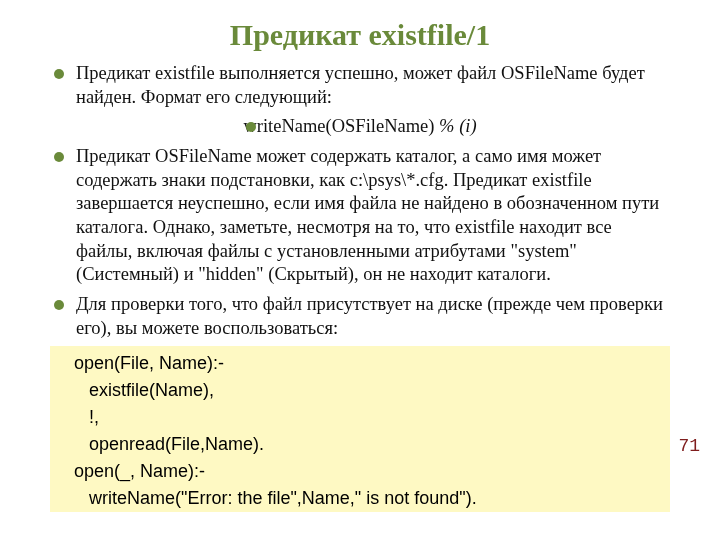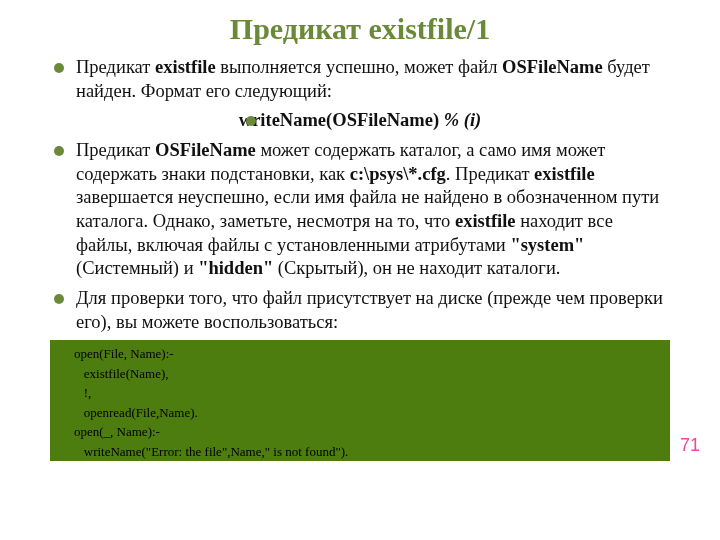--- a/index.html
+++ b/index.html
@@ -7,21 +7,21 @@
     padding: 0;
     width: 720px;
     height: 540px;
     background: #fff;
     font-family: "Times New Roman", serif;
     color: #111;
     position: relative;
     box-sizing: border-box;
   }
   .slide {
-    padding: 12px 50px 0 50px;
+    padding: 18px 50px 0 50px;
     box-sizing: border-box;
     width: 720px;
     height: 470px;
     position: relative;
   }
   .title {
     text-align: center;
     font-size: 30px;
     font-weight: bold;
     color: #6a8a3a;
@@ -52,38 +52,38 @@
   }
   .center-item {
     text-align: center;
     font-weight: bold;
     padding-left: 0;
   }
   .center-item::before {
     left: 196px;
     top: 7px;
   }
-  .bold { font-weight: bold; }
+  .bold { font-weight: normal; }
   .italic { font-style: italic; }
   .code {
-    font-family: Liberation Serif, serif;
-    font-size: 13px;
+    font-family: Liberation Sans, sans-serif;
+    font-size: 18px;
     line-height: 1.5;
-    background: #4d7c0f;
+    background: #fef9c3;
     padding: 4px 0 0 24px;
     white-space: pre;
     color: #000;
   }
   .pagenum {
     position: absolute;
     right: 20px;
     bottom: 14px;
-    color: #ec4899;
+    color: #7f1d1d;
     font-size: 18px;
-    font-family: Liberation Sans, sans-serif;
+    font-family: Liberation Mono, monospace;
   }
 </style>
 </head>
 <body>
 
 <div class="slide">
   <h1 class="title">Предикат  existfile/1</h1>
 
   <ul>
     <li>

